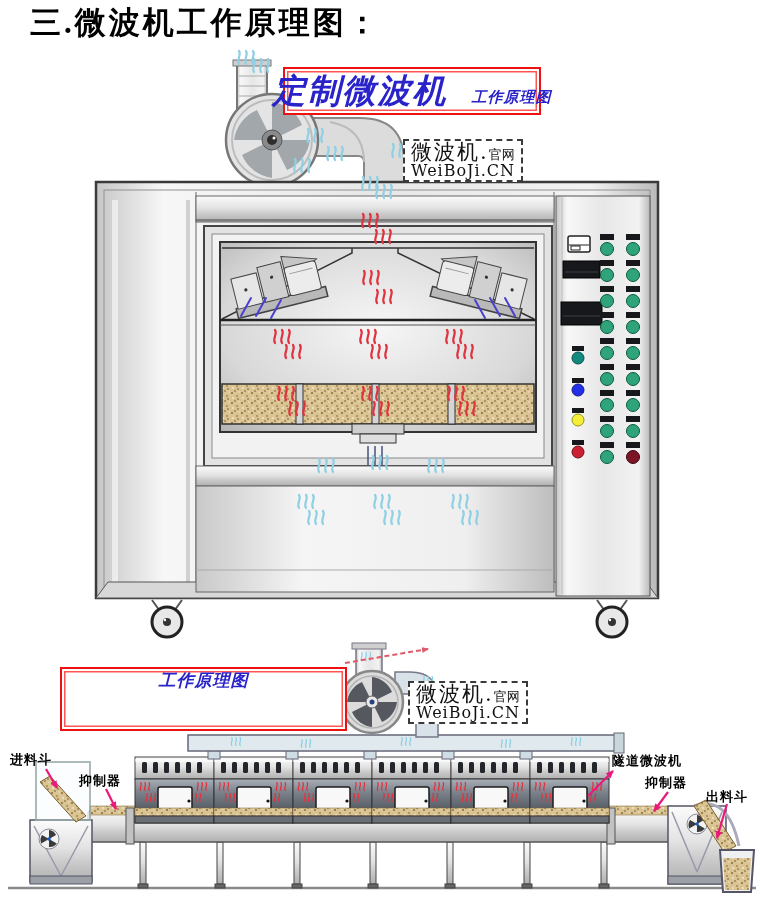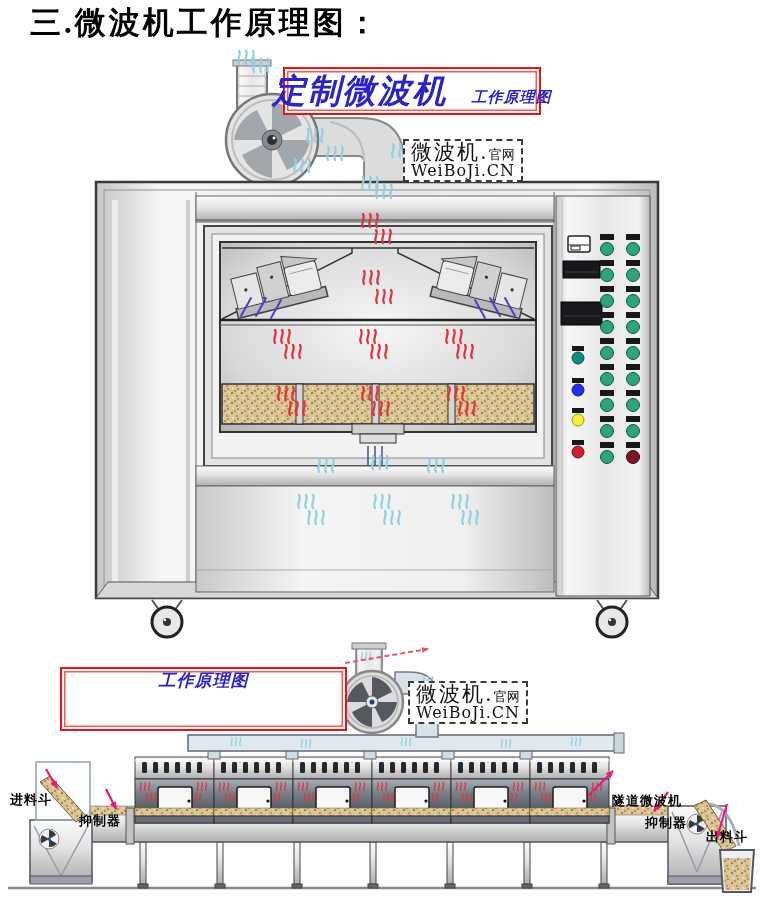--- a/index.html
+++ b/index.html
@@ -25,21 +25,21 @@
   
   .wmark{position:absolute;background:#ffffff;border:2px dashed #3a3a3a;color:#111;
          padding:1px 6px 0 6px;line-height:1.02;z-index:5;font-family:"DejaVu Serif", serif;}
   .wm1{left:403px;top:139px;}
   .wm2{left:408px;top:681px;}
   .wm-l1{font-size:21px;letter-spacing:2px;}
   .wm-l1 .small{font-size:13px;letter-spacing:0;}
   .wm-l2{font-size:16px;letter-spacing:1px;}
   
   .ann{position:absolute;font-size:13px;font-weight:bold;color:#000;letter-spacing:1px;
-       z-index:5;font-family:"Liberation Serif", serif;white-space:nowrap;margin-top:40px;}
+       z-index:5;font-family:"Liberation Serif", serif;white-space:nowrap;}
   
   .wr{color:var(--wave-red);}
   .wb{color:var(--wave-blue);}
   #w3 path{fill:none;stroke:currentColor;stroke-width:2.2;stroke-linecap:round;}
   .beam{stroke:var(--beam-blue);stroke-width:2;stroke-linecap:round;}
   .btnCap{fill:#17181c;}
   .btnG{fill:var(--green-button);stroke:#0a5a40;stroke-width:1;}
   .btnT{fill:var(--teal-button);stroke:#06504a;stroke-width:1;}
   .btnB{fill:var(--blue-button);stroke:#101a8a;stroke-width:1;}
   .btnY{fill:var(--yellow-button);stroke:#9a9410;stroke-width:1;}

